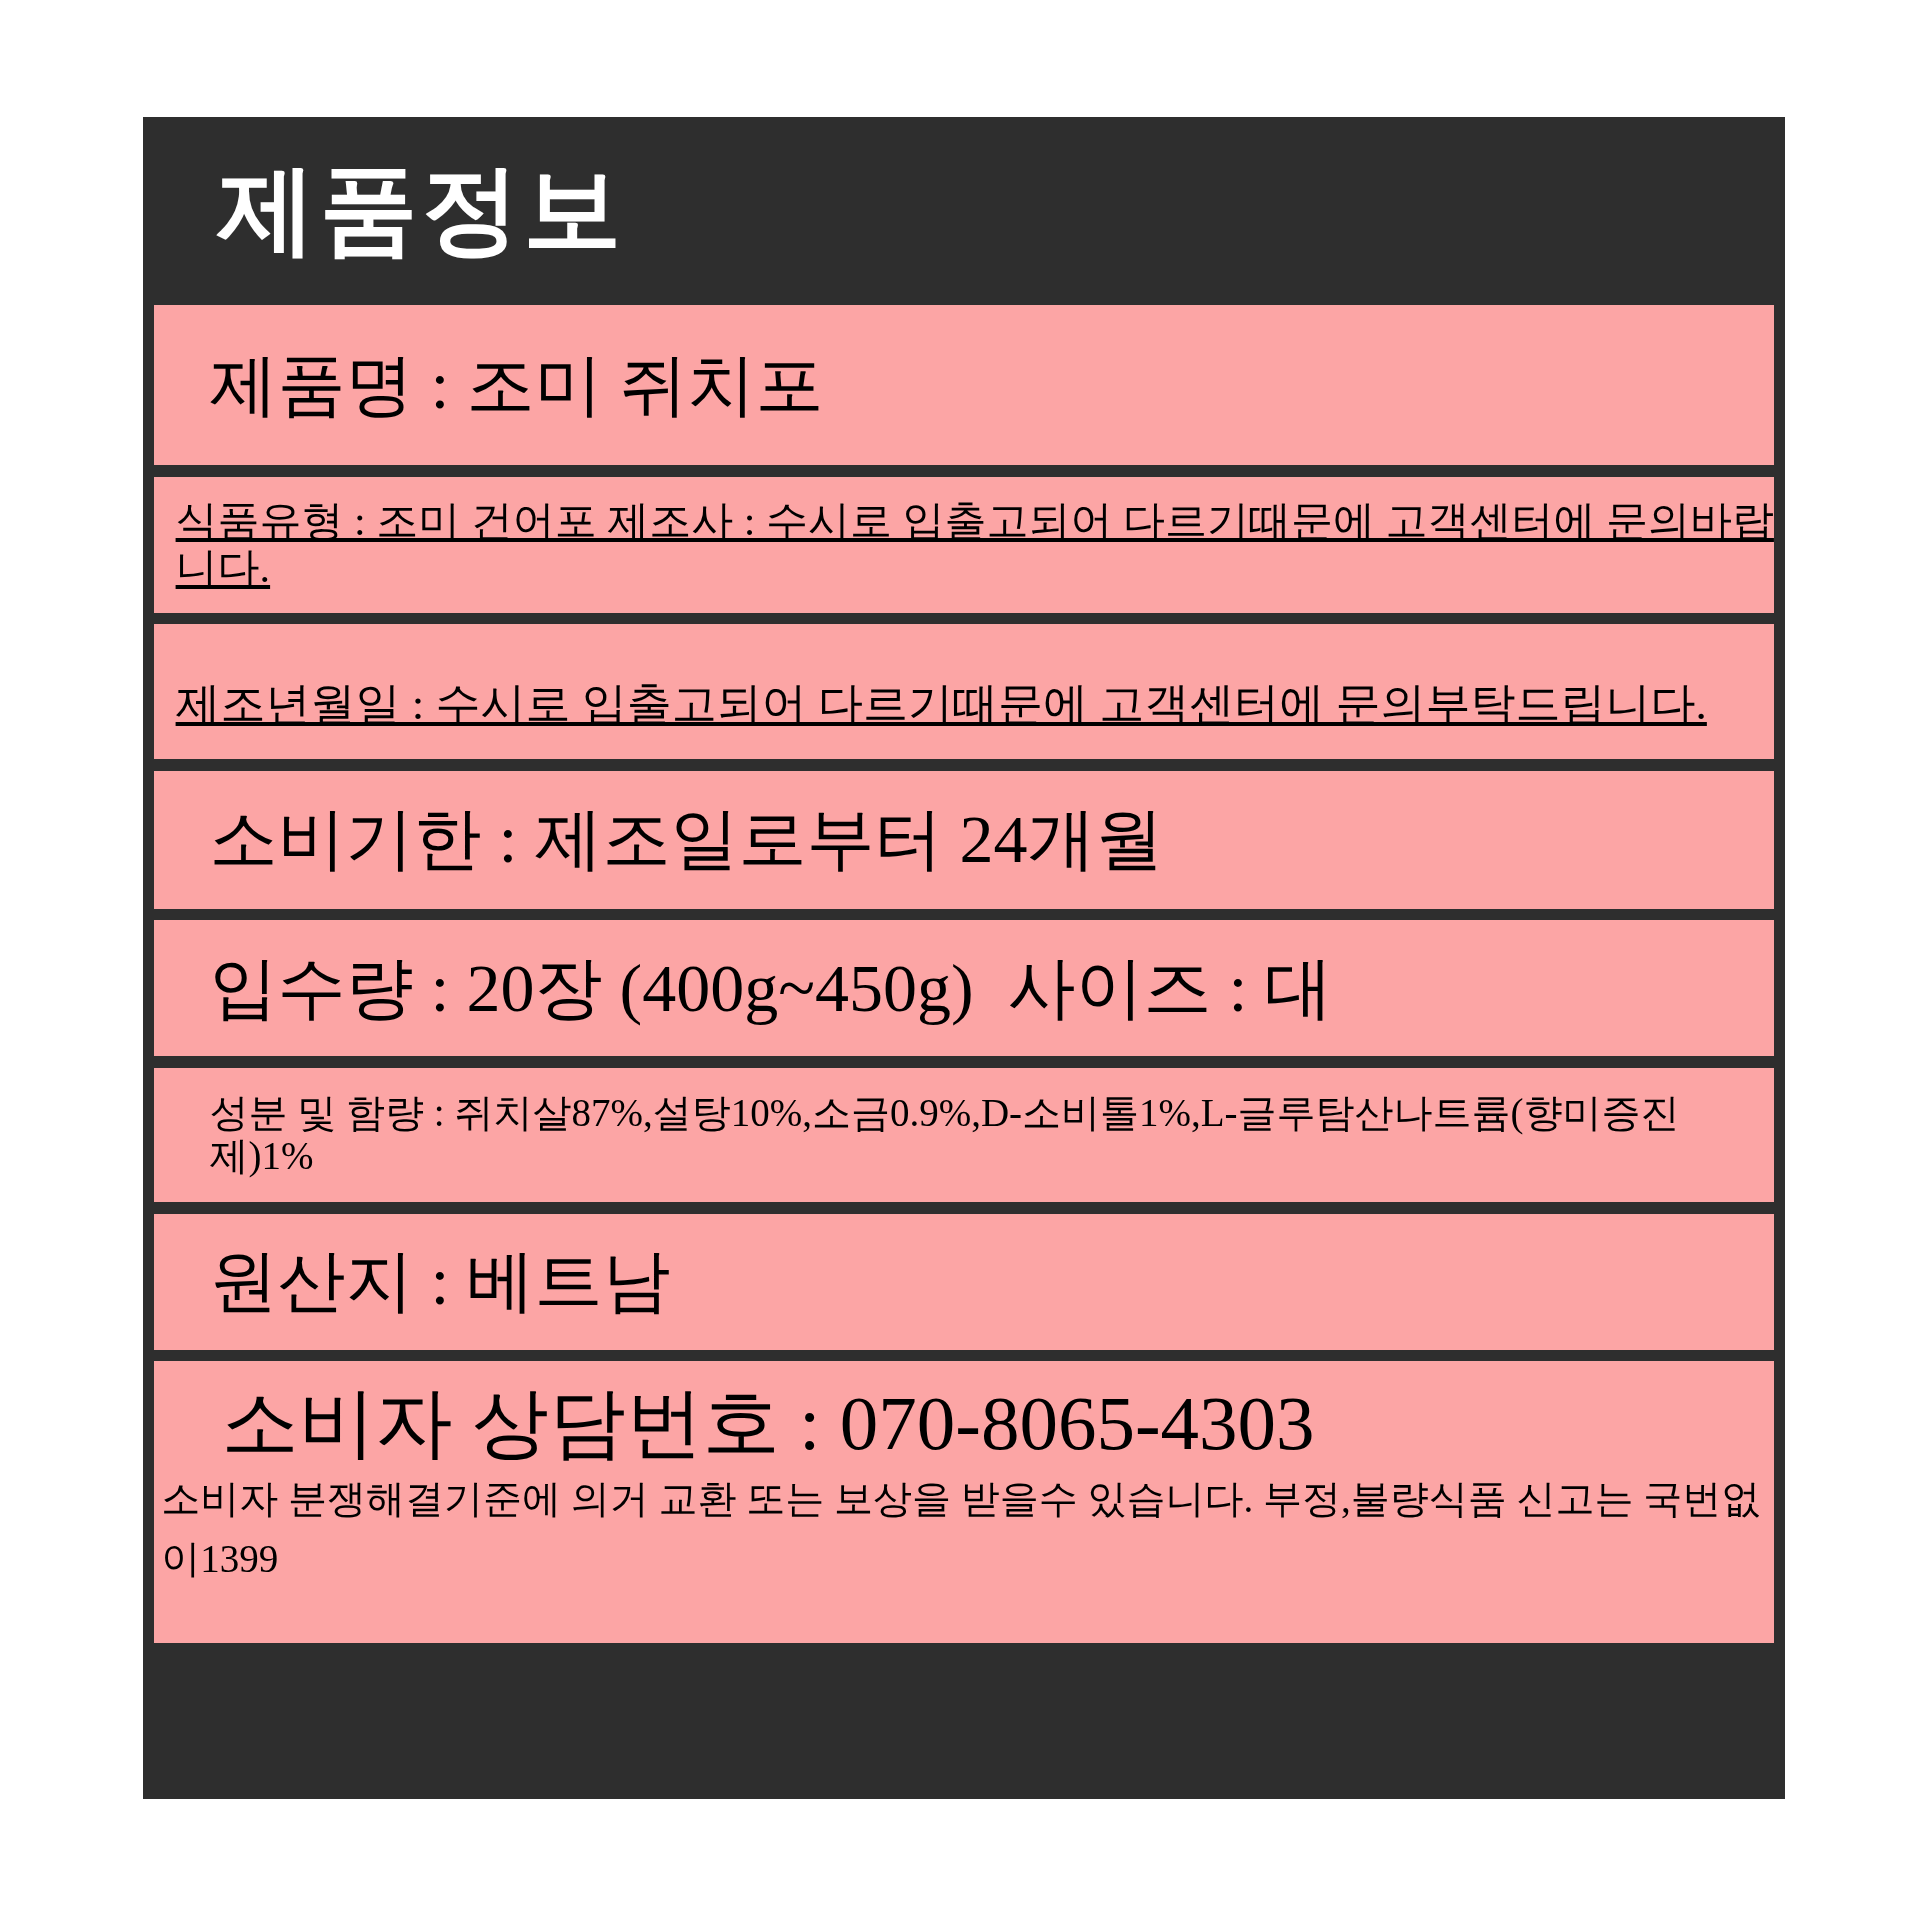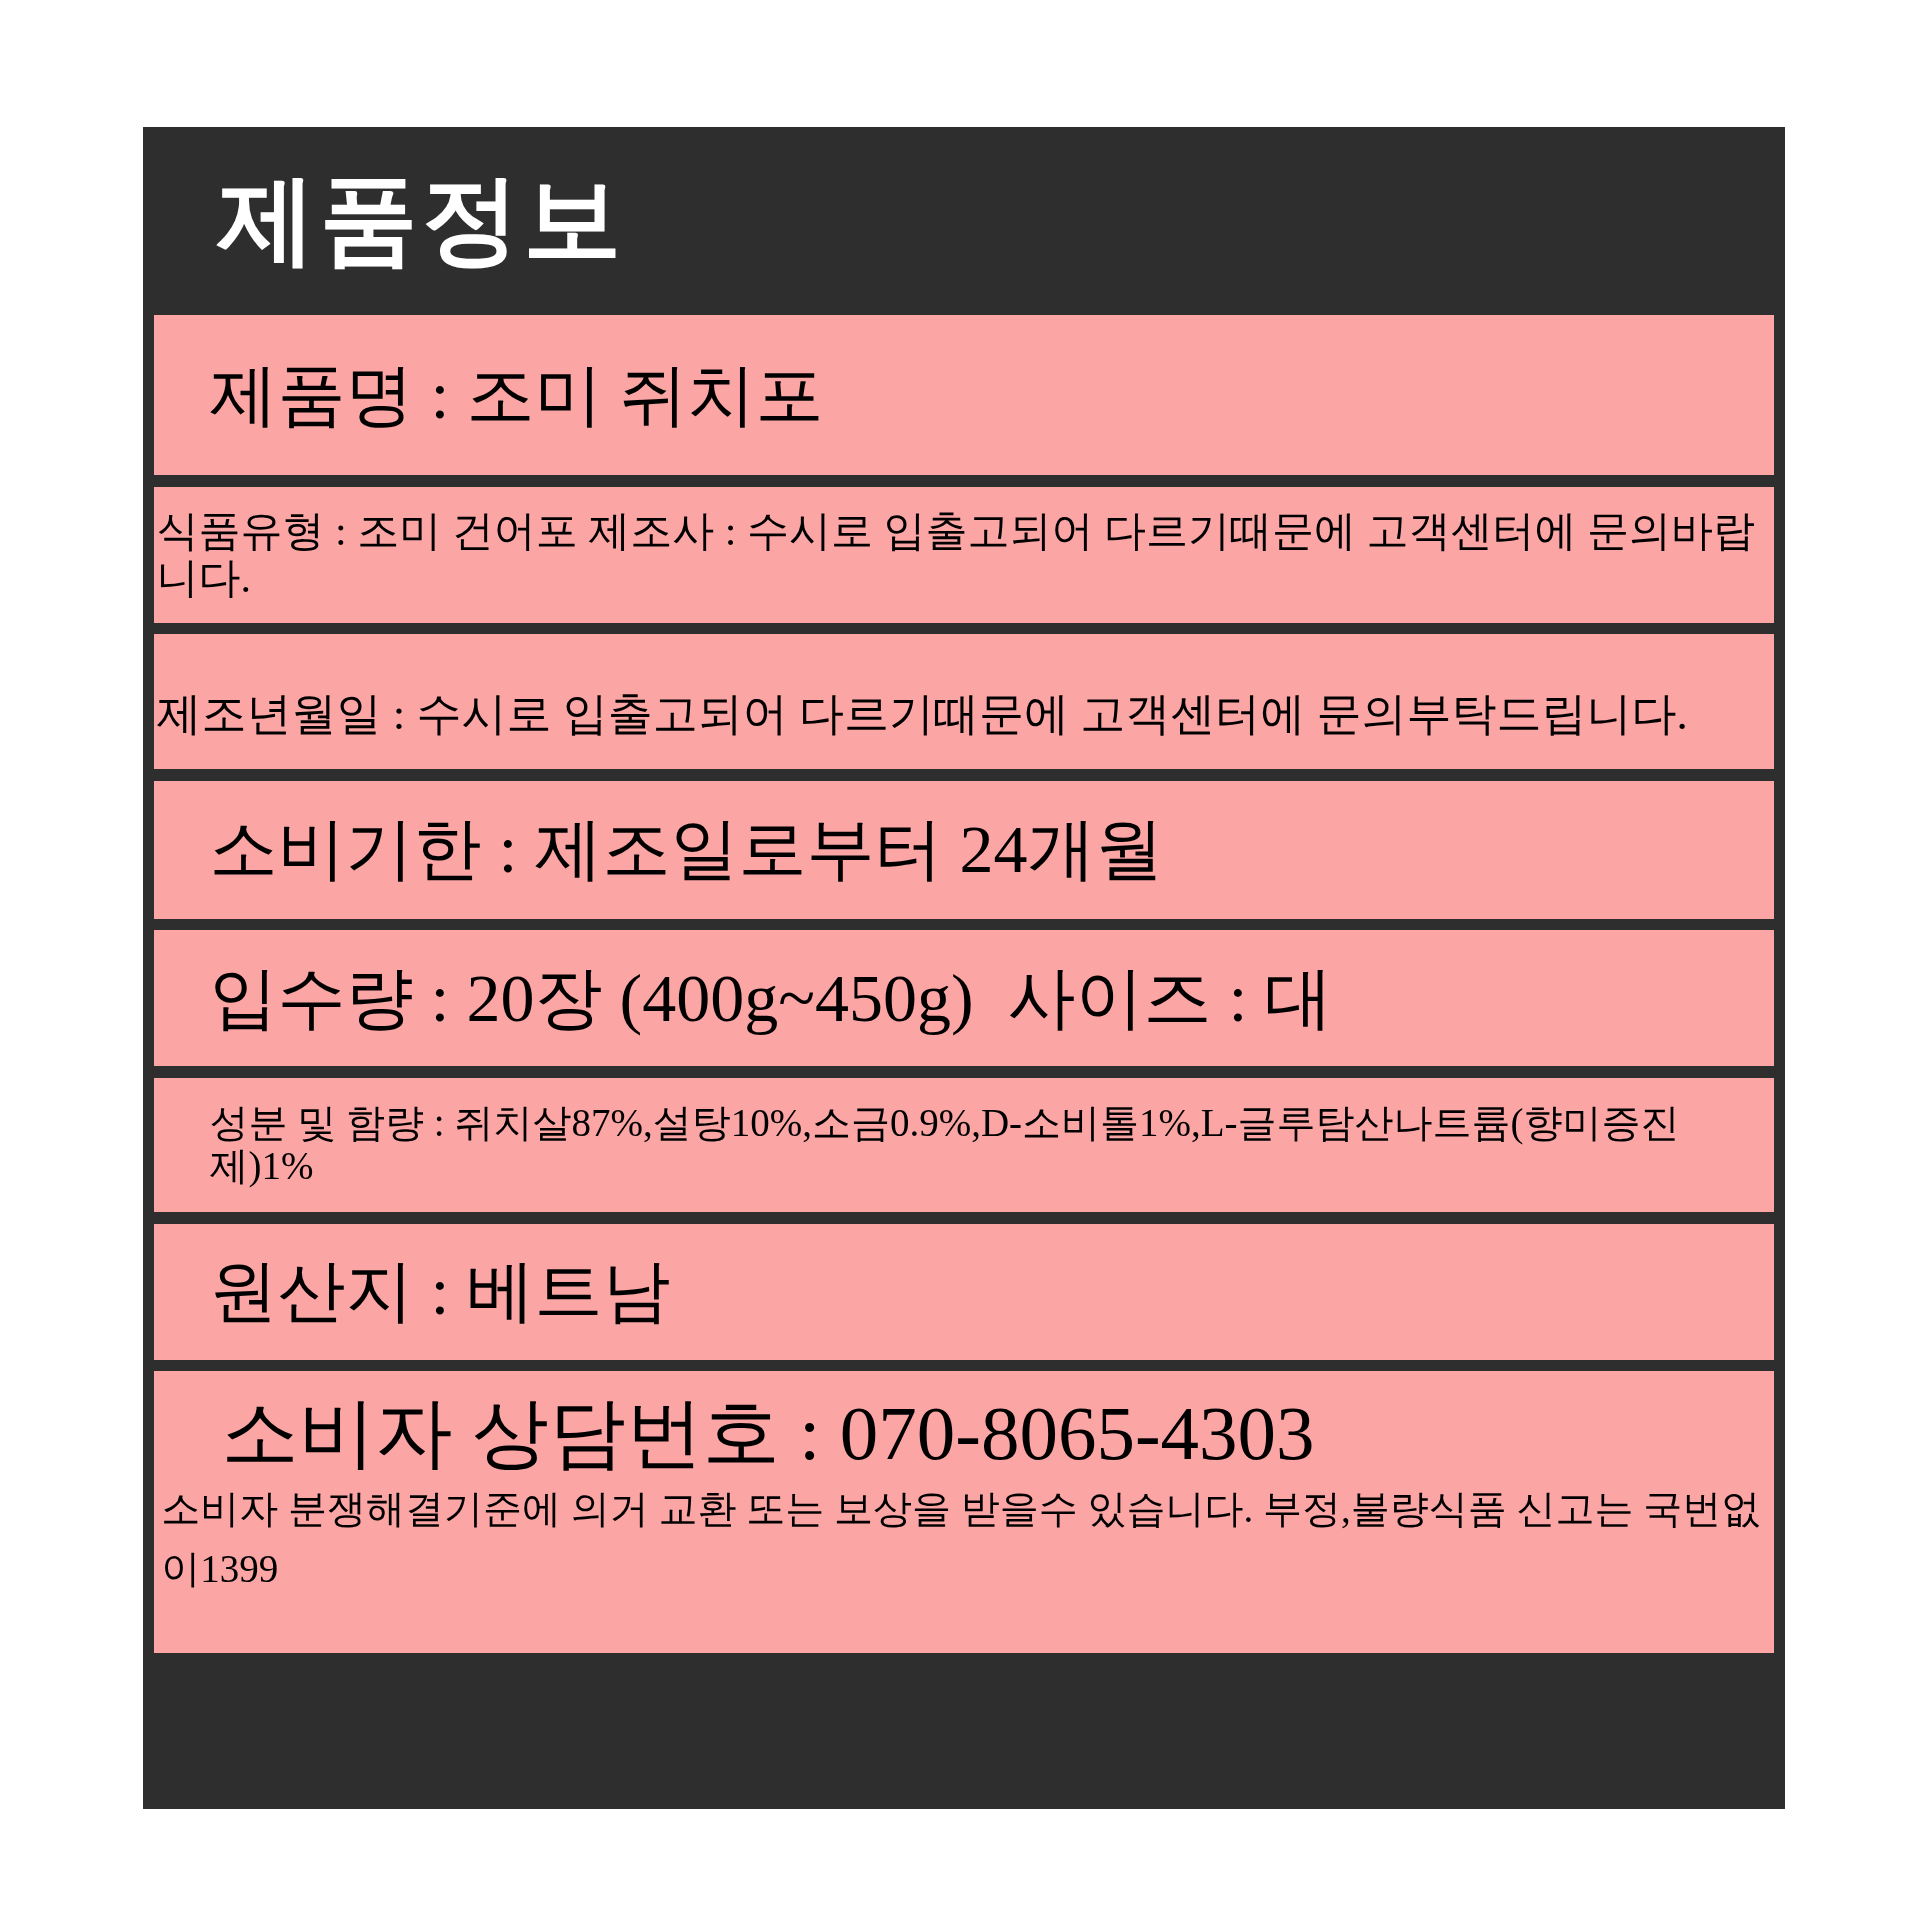--- a/index.html
+++ b/index.html
@@ -7,21 +7,21 @@
     padding: 0;
     background: #ffffff;
     width: 1927px;
     height: 1927px;
     font-family: "Liberation Serif", "DejaVu Serif", serif;
     color: #000000;
   }
   .panel {
     position: absolute;
     left: 143px;
-    top: 127px;
+    top: 117px;
     width: 1642px;
     height: 1682px;
     background: #2e2e2e;
     box-sizing: border-box;
     padding: 0 10.6px;
   }
   .panel-header {
     height: 188px;
     display: flex;
     align-items: center;
@@ -49,21 +49,21 @@
   .h141 { height: 136px; }
   .h140 { height: 135px; }
   .h143 { height: 138px; }
   .h139 { height: 134px; }
   .h292 { height: 282px; }
   .t-lg  { font-size: 68px; }
   .t-md  { font-size: 45px; margin-top: 27px; }
   .t-sm  { font-size: 42px; }
   .t-xs  { font-size: 39px; }
   .p-lg  { padding-left: 56px; }
-  .p-sm  { padding-left: 3px; }
+  .p-sm  { padding-left: 22px; text-decoration: underline; }
   .consumer-row {
     flex-direction: column;
     align-items: flex-start;
     justify-content: flex-start;
     padding-top: 15.4px;
   }
   .phone-line {
     font-size: 77px;
     padding-left: 68px;
     line-height: 1.2;

